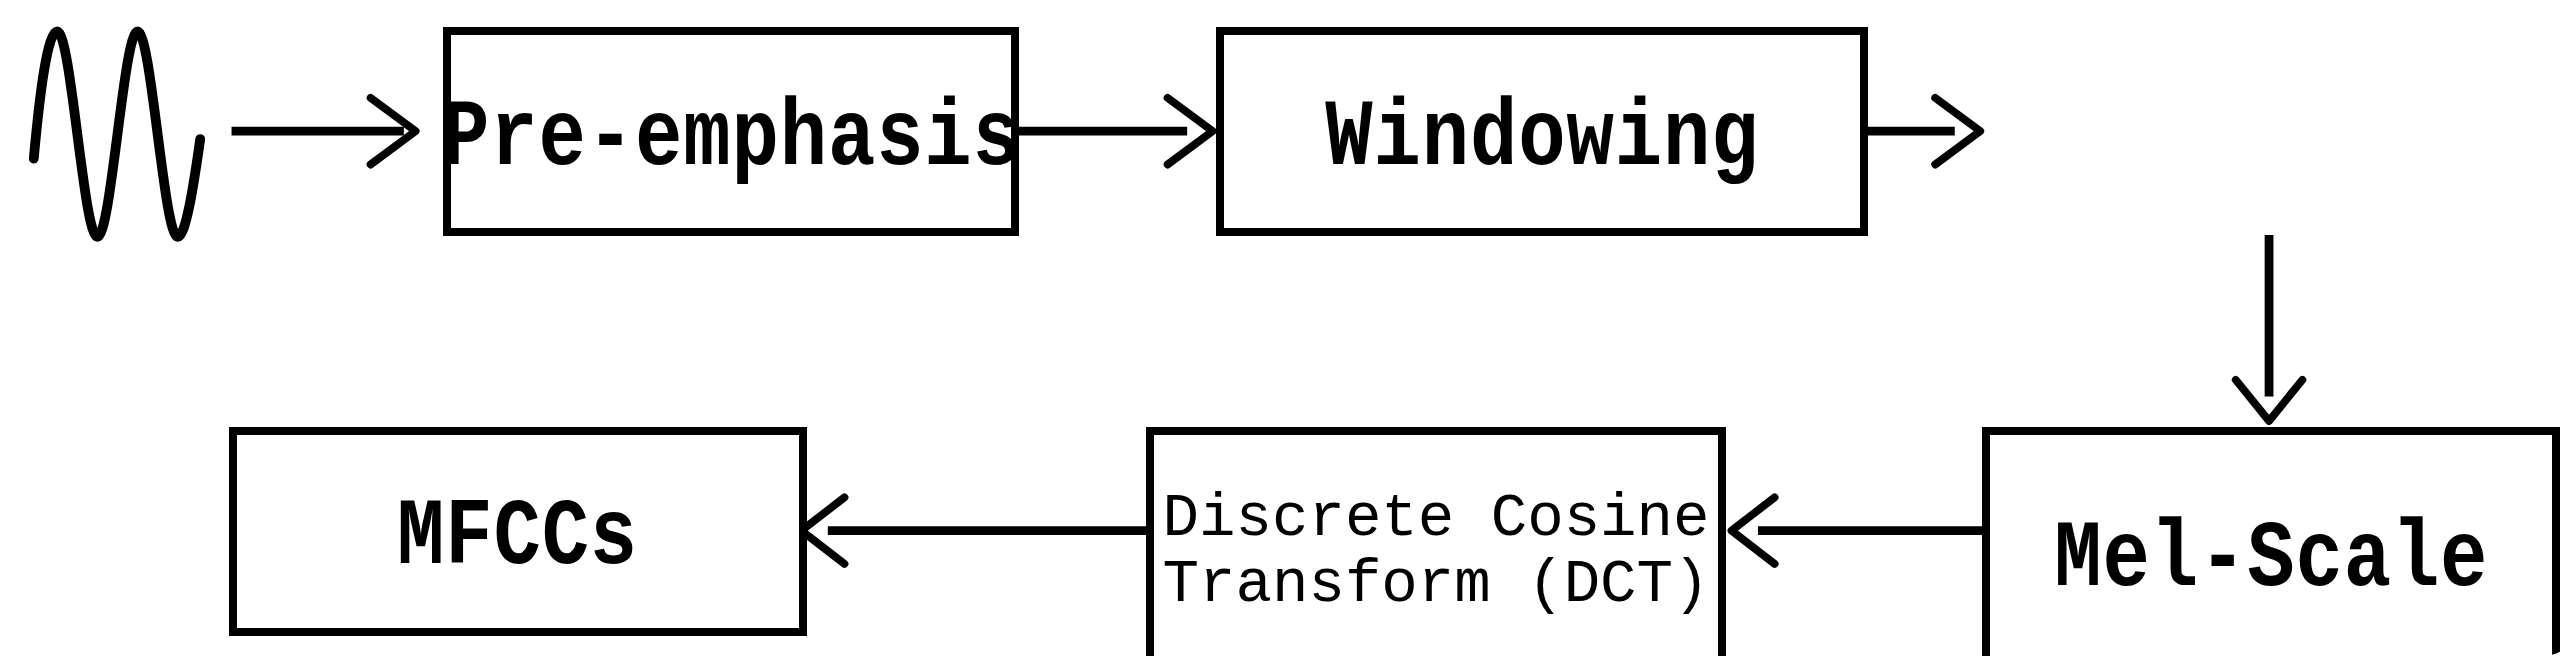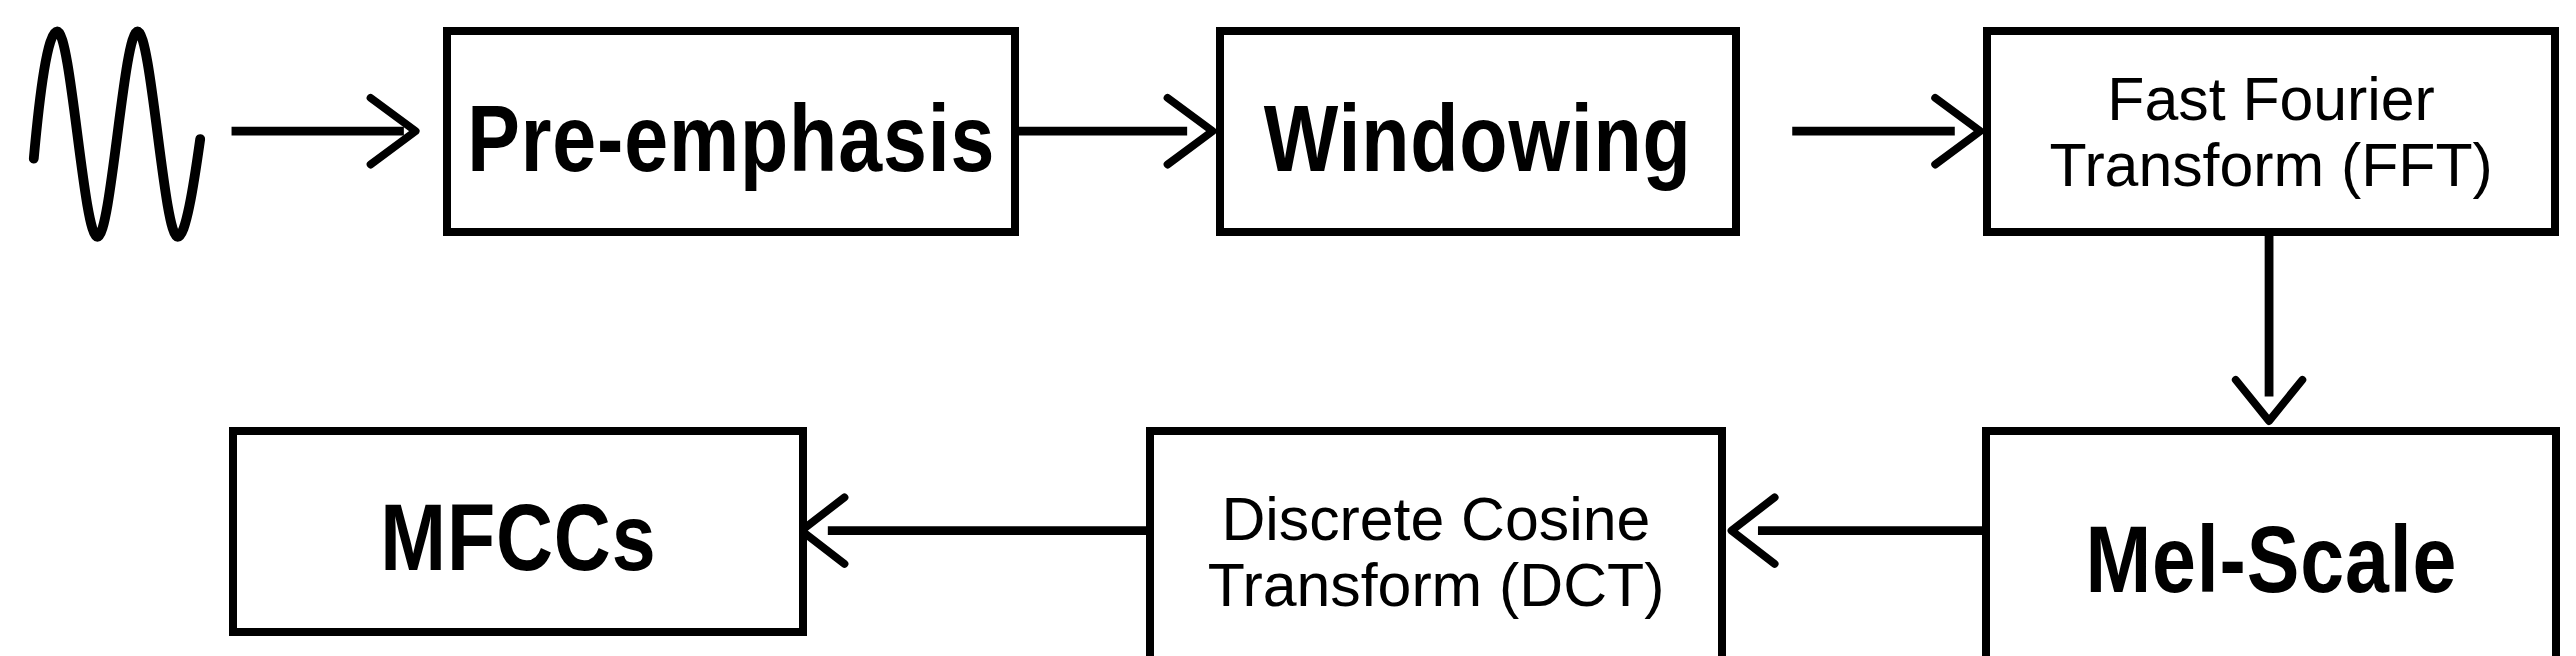--- a/index.html
+++ b/index.html
@@ -6,22 +6,23 @@
     margin: 0;
     padding: 0;
     background: #ffffff;
   }
   #canvas {
     position: relative;
     width: 2576px;
     height: 656px;
     background: #ffffff;
     overflow: hidden;
-    font-family: Liberation Sans, sans-serif;
+    font-family: Liberation Mono, monospace;
     color: #000000;
+    border-radius: 32px;
   }
   #connector-layer {
     position: absolute;
     left: 0; top: 0;
     width: 2576px;
     height: 656px;
   }
   .node {
     position: absolute;
     box-sizing: border-box;
@@ -97,28 +98,24 @@
     <g>
       <line class="stroke" stroke-width="9" x1="1170" y1="542" x2="845" y2="542"></line>
       <polyline class="stroke" stroke-width="8" stroke-linecap="round" stroke-linejoin="round" points="862,508 818,542 862,576"></polyline>
     </g>
   </svg>
 
   <div class="node" style="left:443px; top:27.4px; width:576px; height:209px;">
     <span class="lbl-single">Pre-emphasis</span>
   </div>
 
-  <div class="node" style="left:1216px; top:27.4px; width:524px; height:209px;">
+  <div class="node" style="left:1216px; top:27.4px; width:652px; height:209px;">
     <span class="lbl-single">Windowing</span>
   </div>
 
-  <div class="node" style="left:1983px; top:27.4px; width:576px; height:209px;">
-    <span class="lbl-line">Fast Fourier</span>
-    <span class="lbl-line">Transform (FFT)</span>
-  </div>
 
   <div class="node" style="left:217px; top:427px; width:578px; height:209px;margin-left:12px;">
     <span class="lbl-single">MFCCs</span>
   </div>
 
   <div class="node" style="left:1146px; top:427px; width:580px; height:250px;">
     <span class="lbl-line">Discrete Cosine</span>
     <span class="lbl-line">Transform (DCT)</span>
   </div>
 

